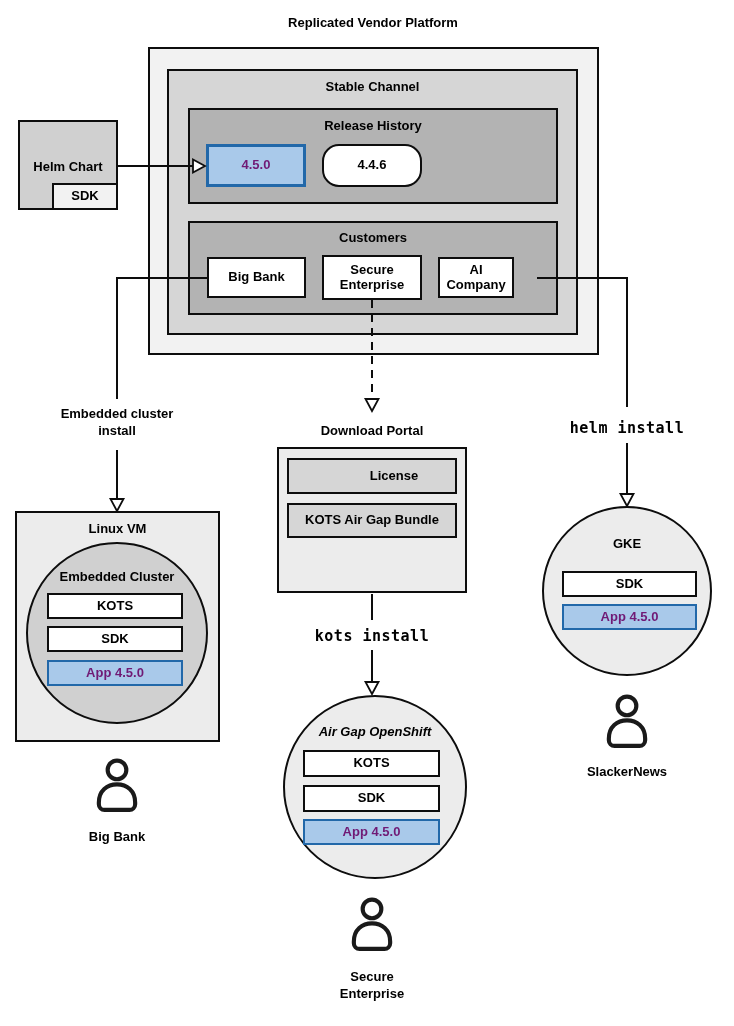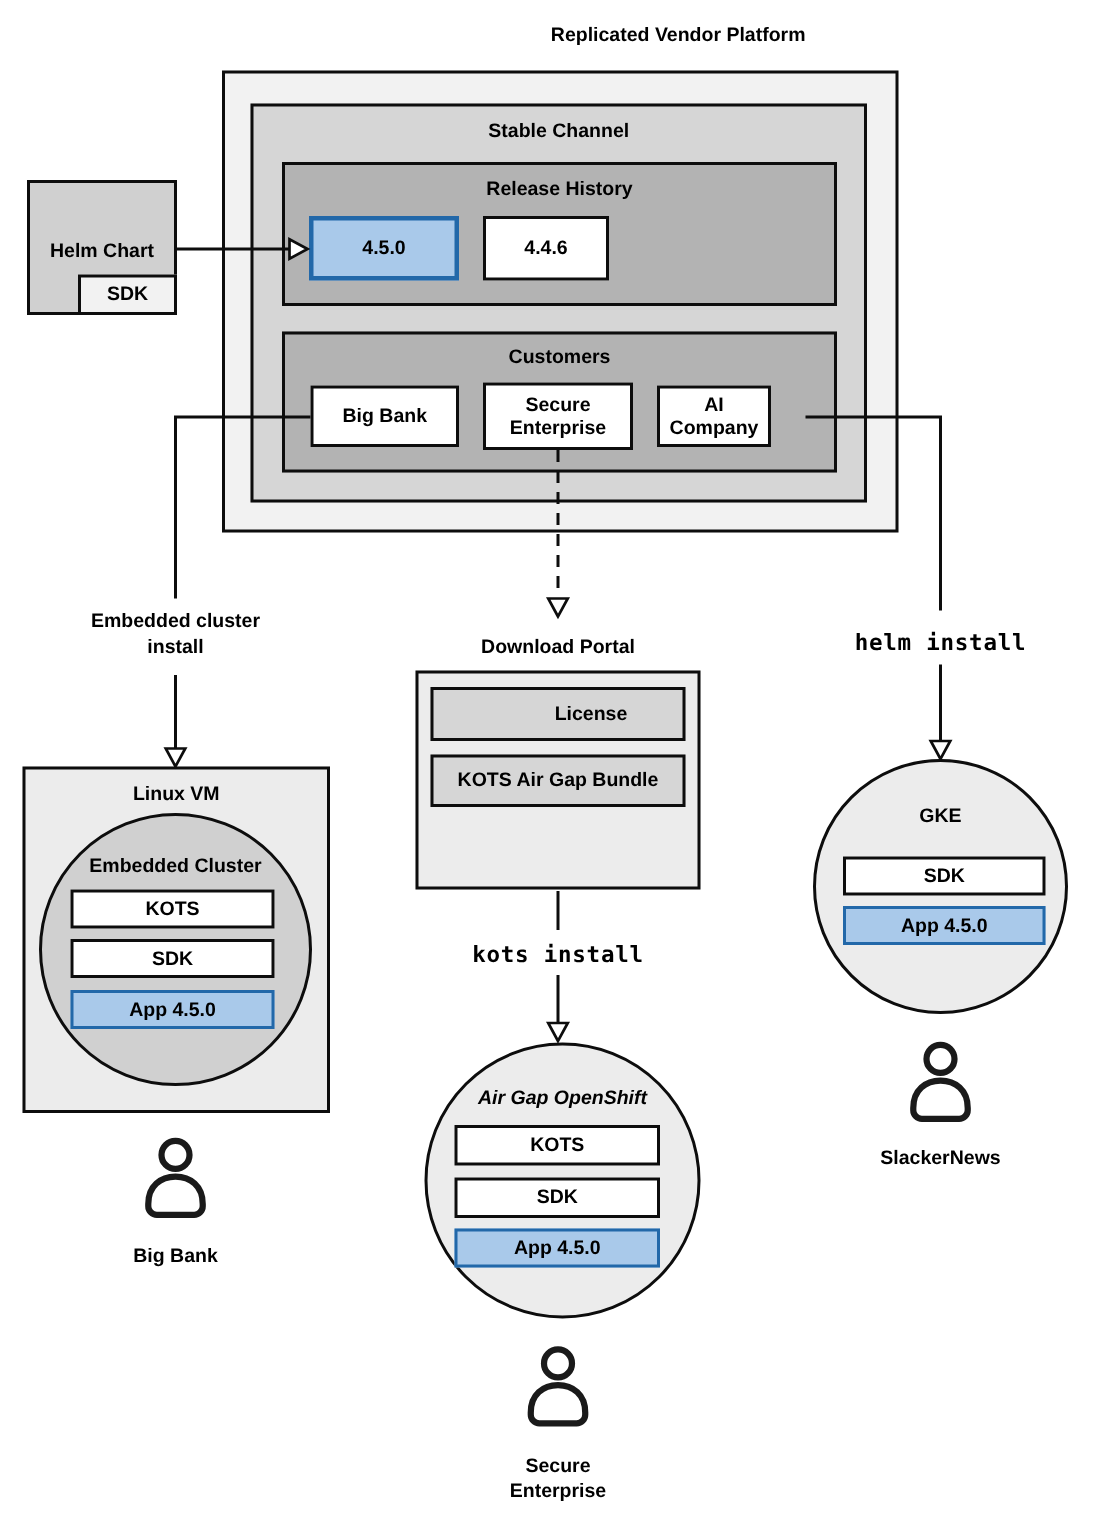--- a/index.html
+++ b/index.html
@@ -3,47 +3,47 @@
 <meta charset="utf-8">
 <style>
   html,body{margin:0;padding:0;background:#fff;}
   .canvas{position:relative;width:734px;height:1026px;background:#ffffff;
           font-family:"Liberation Sans","DejaVu Sans",sans-serif;color:#000;overflow:hidden;}
   .abs{position:absolute;box-sizing:border-box;}
   .box{border:2px solid #0d0d0d;display:flex;align-items:center;justify-content:center;
        text-align:center;font-weight:700;font-size:13px;line-height:1.15;}
   .lbl{position:absolute;text-align:center;font-weight:700;font-size:13px;line-height:1.3;box-sizing:border-box;}
   .mono{font-family:"DejaVu Sans Mono","Liberation Mono",monospace;font-size:15px;letter-spacing:0.5px;}
-  .hl{background:#a9c9ea;border:2px solid #2268a9;color:#000000;}
+  .hl{background:#a9c9ea;border:2px solid #2268a9;color:#701a75;}
   .circle{border-radius:50%;border:2px solid #0d0d0d;}
   .fill-platform{background:#f2f2f2;}
   .fill-mid{background:#d6d6d6;}
   .fill-dark{background:#b3b3b3;}
   .fill-light{background:#ececec;}
   .fill-helm{background:#d0d0d0;}
   .fill-white{background:#ffffff;}
   svg.overlay{position:absolute;left:0;top:0;pointer-events:none;}
   .person{position:absolute;}
 </style>
 </head>
 <body>
 
 <div class="canvas">
 
-  <div class="lbl" style="left:237px;top:15px;width:300px;text-align:right;">Replicated Vendor Platform</div>
+  <div class="lbl" style="left:223px;top:15px;width:300px;">Replicated Vendor Platform</div>
 
   <div class="abs box fill-platform" style="left:148px;top:47px;width:451px;height:308px;"></div>
 
   <div class="abs box fill-mid" style="left:167px;top:69px;width:411px;height:266px;"></div>
   <div class="lbl" style="left:167px;top:79px;width:411px;">Stable Channel</div>
 
   <div class="abs box fill-dark" style="left:188px;top:108px;width:370px;height:96px;"></div>
   <div class="lbl" style="left:188px;top:118px;width:370px;">Release History</div>
   <div class="abs box hl" style="left:206px;top:144px;width:100px;height:43px;border-width:3px;">4.5.0</div>
-  <div class="abs box fill-white" style="left:322px;top:144px;width:84px;height:43px;">4.4.6</div>
+  <div class="abs box fill-white" style="left:322px;top:144px;width:100px;height:43px;border-radius:17px;">4.4.6</div>
 
   <div class="abs box fill-dark" style="left:188px;top:221px;width:370px;height:94px;"></div>
   <div class="lbl" style="left:188px;top:230px;width:370px;">Customers</div>
   <div class="abs box fill-white" style="left:207px;top:257px;width:99px;height:41px;">Big Bank</div>
   <div class="abs box fill-white" style="left:322px;top:255px;width:100px;height:45px;padding:0 8px;">Secure Enterprise</div>
   <div class="abs box fill-white" style="left:438px;top:257px;width:76px;height:41px;">AI Company</div>
 
   <div class="abs box fill-helm" style="left:18px;top:120px;width:100px;height:90px;align-items:flex-start;"></div>
   <div class="lbl" style="left:18px;top:159px;width:100px;">Helm Chart</div>
   <div class="abs box fill-platform" style="left:52px;top:183px;width:66px;height:27px;">SDK</div>

